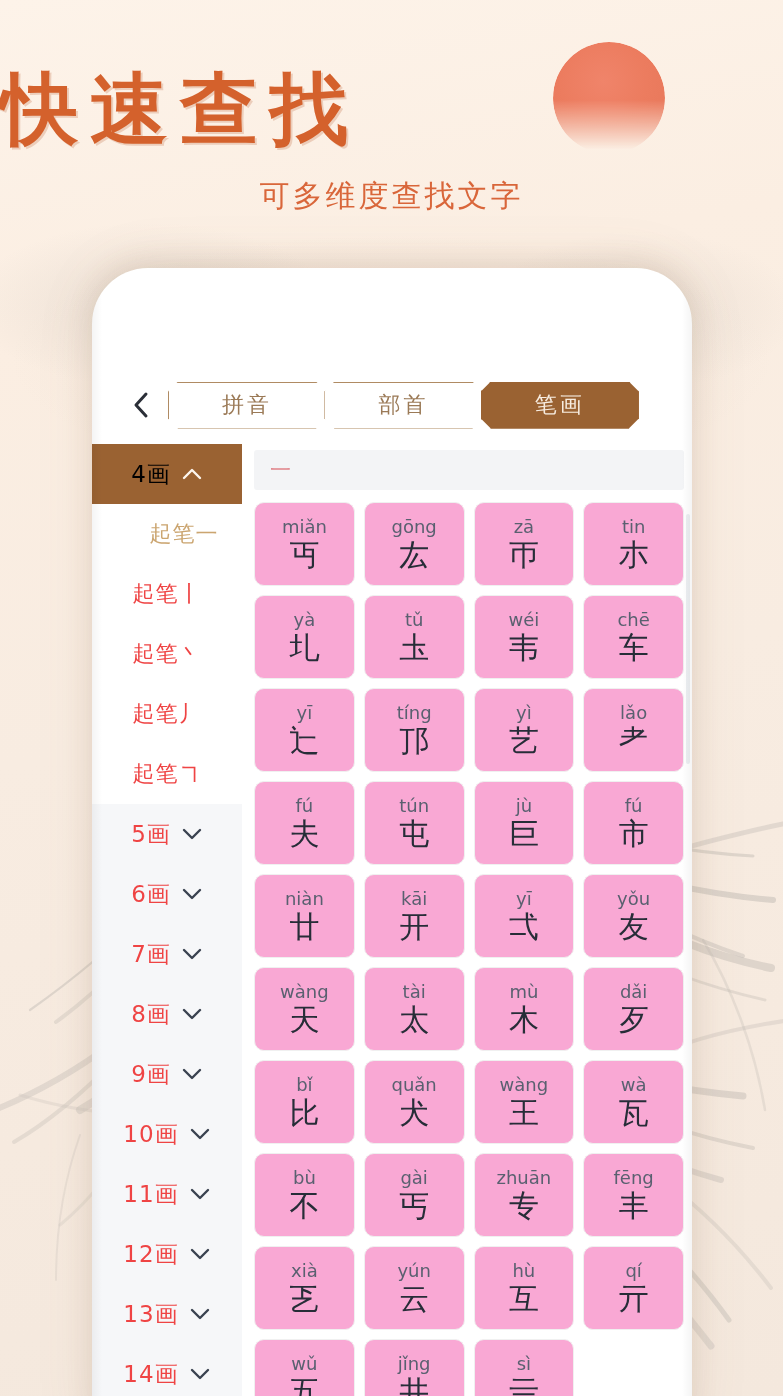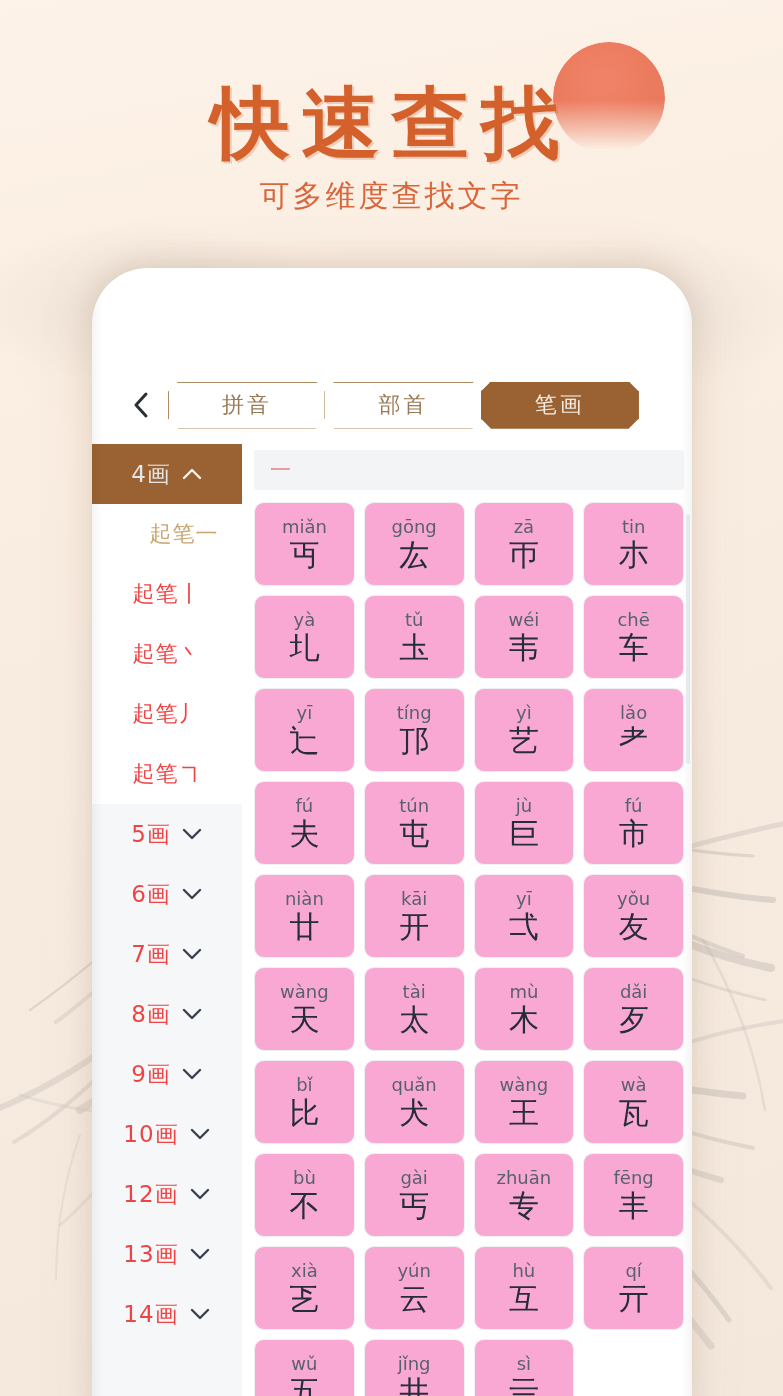--- a/index.html
+++ b/index.html
@@ -54,22 +54,22 @@
     border-radius: 50%;
     background: radial-gradient(circle at 45% 35%, #f0846a 0%, #ec7c5f 45%, #e9795c 70%, #ee8a6e 100%);
     -webkit-mask-image: linear-gradient(to bottom, rgba(0,0,0,1) 0%, rgba(0,0,0,1) 52%, rgba(0,0,0,.55) 72%, rgba(0,0,0,0) 96%);
     mask-image: linear-gradient(to bottom, rgba(0,0,0,1) 0%, rgba(0,0,0,1) 52%, rgba(0,0,0,.55) 72%, rgba(0,0,0,0) 96%);
     filter: blur(.4px);
   }
 
   
   .headline {
     position: absolute;
-    left: 0; right: 0; top: 72px;
-    text-align: center;
+    left: 0; right: 0; top: 58px;
+    text-align: left;
     font-size: 78px;
     font-weight: 700;
     letter-spacing: 12px;
     color: #d4612c;
     text-shadow: 2px 2px 0 rgba(180,80,35,.22);
     font-family: "DejaVu Sans", "Liberation Sans", sans-serif;
   }
   .subhead {
     position: absolute;
     left: 0; right: 0; top: 176px;
@@ -177,21 +177,21 @@
     justify-content: center;
     gap: 10px;
     font-size: 23px;
     color: #ef4444;
     cursor: pointer;
     letter-spacing: 1px;
     font-family: "DejaVu Sans", "Liberation Sans", sans-serif;
   }
   .side-item.group.active {
     background: #9a6232;
-    color: #e5e5e5;
+    color: #000000;
   }
   .side-item.sub {
     background: #ffffff;
     font-size: 22px;
     height: 60px;
   }
   .side-item.sub.sel { color: #cba570; padding-left: 34px; }
   .chev { display:inline-block; line-height:0; }
   .chev svg { display:block; }
 
@@ -417,20 +417,28 @@
           </div>
           <div class="side-item group">
             <span>10画</span>
             <span class="chev">
               <svg width="22" height="18" viewBox="0 0 22 18">
                 <path d="M3 5 L11 13 L19 5" fill="none" stroke="#3a4250" stroke-width="2.4" stroke-linecap="round" stroke-linejoin="round"></path>
               </svg>
             </span>
           </div>
           <div class="side-item group">
+            <span>11画</span>
+            <span class="chev">
+              <svg width="22" height="18" viewBox="0 0 22 18">
+                <path d="M3 5 L11 13 L19 5" fill="none" stroke="#3a4250" stroke-width="2.4" stroke-linecap="round" stroke-linejoin="round"></path>
+              </svg>
+            </span>
+          </div>
+          <div class="side-item group">
             <span>12画</span>
             <span class="chev">
               <svg width="22" height="18" viewBox="0 0 22 18">
                 <path d="M3 5 L11 13 L19 5" fill="none" stroke="#3a4250" stroke-width="2.4" stroke-linecap="round" stroke-linejoin="round"></path>
               </svg>
             </span>
           </div>
           <div class="side-item group">
             <span>13画</span>
             <span class="chev">

